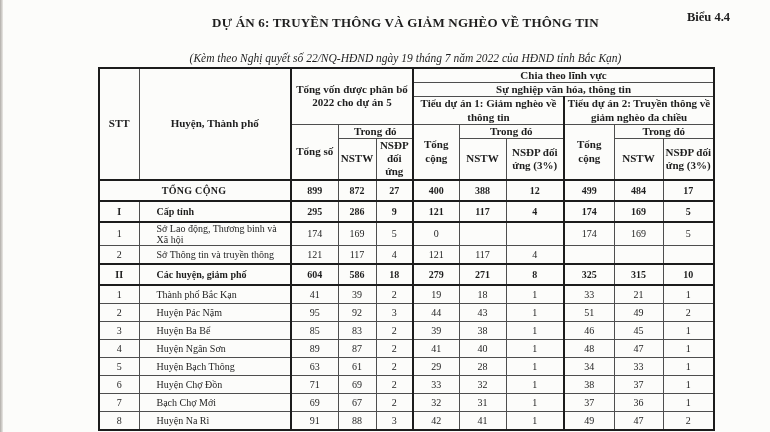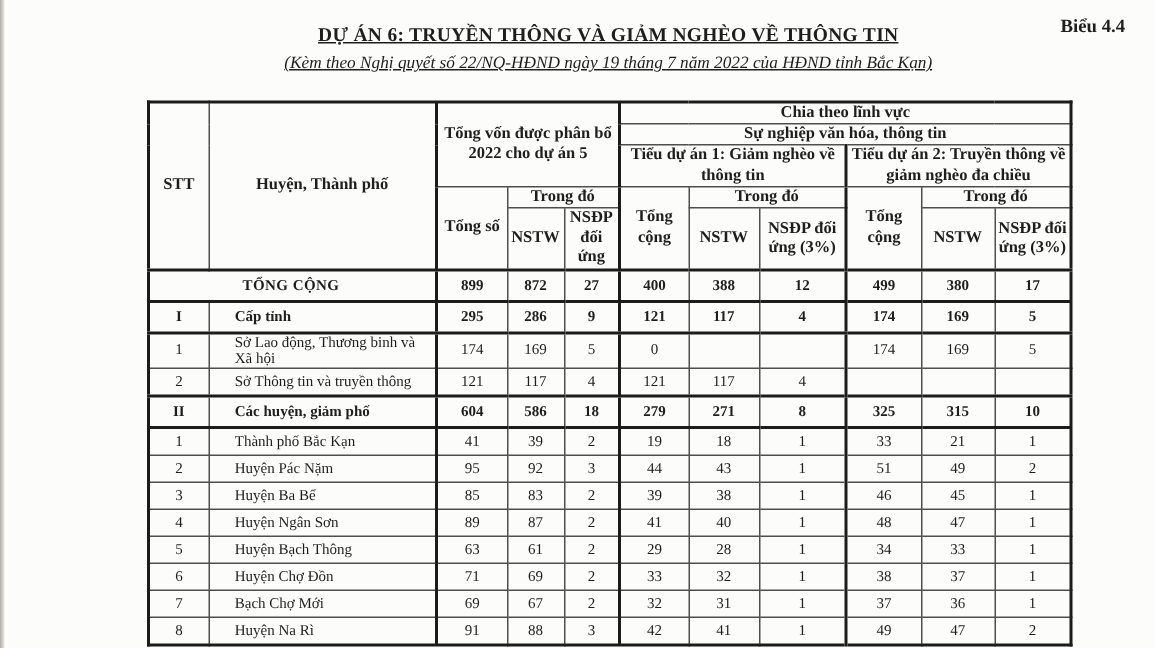--- a/index.html
+++ b/index.html
@@ -3,24 +3,24 @@
 <meta charset="utf-8">
 <style>
   html,body{margin:0;padding:0;}
   body{
     width:770px;height:432px;position:relative;overflow:hidden;
     background:#fcfcfa;color:#1e1e1e;
     font-family:"Liberation Serif","DejaVu Serif",serif;
   }
   .scan-edge{position:absolute;left:0;top:0;width:3px;height:432px;
     background:linear-gradient(to right,#a39f9a,#e8e6e2);opacity:.85;}
-  .badge{position:absolute;top:10px;left:687px;font-weight:bold;font-size:12.5px;margin-left:20px;}
-  .title-wrap{position:absolute;left:98px;top:15px;width:615px;text-align:center;text-decoration:underline;}
+  .badge{position:absolute;top:10px;left:687px;font-weight:bold;font-size:12.5px;}
+  .title-wrap{position:absolute;left:98px;top:15px;width:615px;text-align:center;}
   .title{font-weight:bold;font-size:13px;letter-spacing:.2px;white-space:nowrap;}
-  .subtitle{font-style:italic;font-size:11.5px;margin-top:5px;white-space:nowrap;}
+  .subtitle{font-style:italic;font-size:11.5px;margin-top:21px;white-space:nowrap;}
   table.alloc{
     position:absolute;left:98px;top:67px;width:615px;
     border-collapse:collapse;table-layout:fixed;
     border:2px solid #1c1c1c;
   }
   th,td{border:1px solid #4e4e4e;padding:0 2px;overflow:hidden;}
   th{font-size:11px;font-weight:bold;text-align:center;line-height:1.2;vertical-align:middle;}
   td{font-size:10px;text-align:center;height:17px;vertical-align:middle;}
   .bl2{border-left:2px solid #1c1c1c;}
   thead tr:last-child th{border-bottom:2px solid #1c1c1c;}
@@ -88,21 +88,21 @@
     <tbody>
         <tr class="row-total">
           <td class="c-name" colspan="2">TỔNG CỘNG</td>
           <td class="c-val bl2">899</td>
           <td class="c-val">872</td>
           <td class="c-val">27</td>
           <td class="c-val bl2">400</td>
           <td class="c-val">388</td>
           <td class="c-val">12</td>
           <td class="c-val bl2">499</td>
-          <td class="c-val">380</td>
+          <td class="c-val">484</td>
           <td class="c-val">17</td>
         </tr>
         <tr class="row-group">
           <td class="c-stt">I</td>
           <td class="c-name">Cấp tỉnh</td>
           <td class="c-val bl2">295</td>
           <td class="c-val">286</td>
           <td class="c-val">9</td>
           <td class="c-val bl2">121</td>
           <td class="c-val">117</td>

